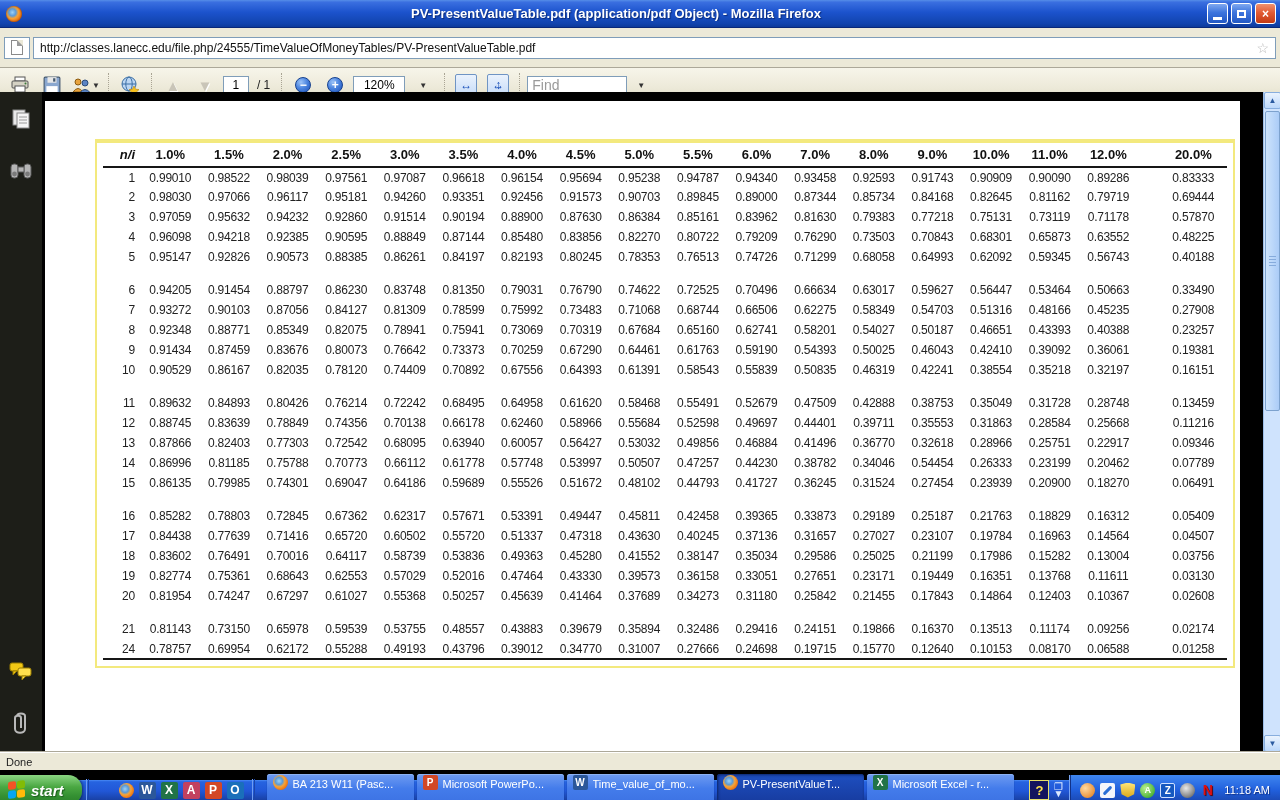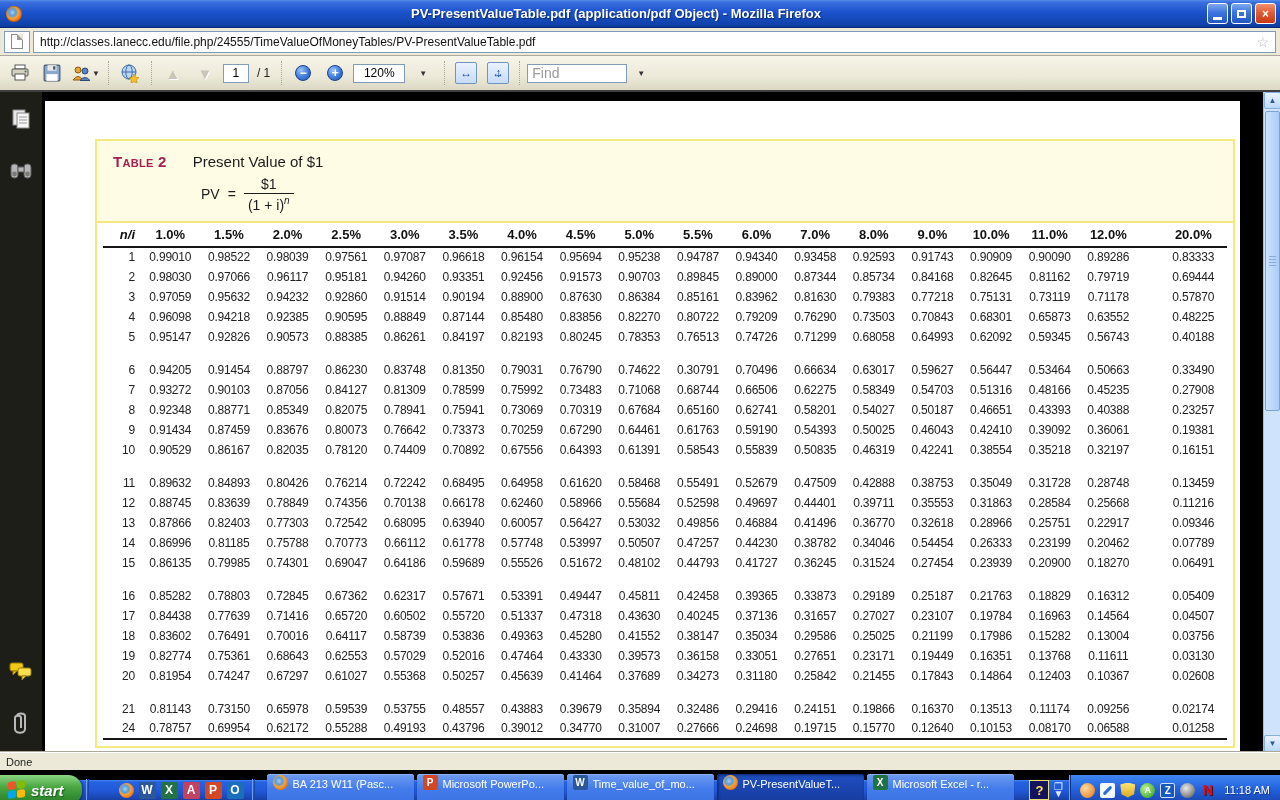--- a/index.html
+++ b/index.html
@@ -16,21 +16,21 @@
   .titlebar .title { color:#fff; font-weight:bold; font-size:13px; margin-left:6px; flex:1;
     text-shadow:1px 1px 1px #0a2a77; white-space:nowrap; overflow:hidden; }
   .winbtn { width:21px; height:21px; margin-left:3px; border-radius:3px; border:1px solid #fff;
     display:flex; align-items:center; justify-content:center; color:#fff; font-size:12px; font-weight:bold;
     background:linear-gradient(180deg,#7fa8f0 0%,#3c74dd 45%,#2258c4 100%); cursor:pointer; }
   .winbtn.close { background:linear-gradient(180deg,#f0926f 0%,#e25b35 45%,#c43a13 100%); }
   .winbtn .minbar { width:9px; height:3px; background:#fff; margin-top:9px; }
   .winbtn .maxbox { width:9px; height:8px; border:2px solid #fff; }
 
   
-  .urlrow { height:28px; background:#ece9d8; display:flex; align-items:center; padding:2px 4px; gap:3px;
+  .urlrow { height:40px; background:#ece9d8; display:flex; align-items:center; padding:2px 4px; gap:3px;
     border-bottom:1px solid #aca899; }
   .favbox { width:26px; height:22px; background:#fff; border:1px solid #7f9db9; display:flex; align-items:center; justify-content:center; }
   .pageicon { width:12px; height:15px; background:#fff; border:1px solid #8a8a8a; position:relative; }
   .pageicon::before { content:""; position:absolute; right:-1px; top:-1px; border:3px solid; border-color:#ece9d8 #ece9d8 #9a9a9a #9a9a9a; }
   .urlfield { flex:1; height:22px; background:#fff; border:1px solid #7f9db9; display:flex; align-items:center;
     padding:0 6px; font-size:12px; color:#111; }
   .urlfield .url { flex:1; white-space:nowrap; overflow:hidden; }
   .star { color:#b9b9b9; font-size:14px; }
 
   
@@ -268,34 +268,20 @@
     </span>
     <span class="sbicon" style="margin-bottom:16px">
       <svg width="18" height="26" viewBox="0 0 18 26">
           <path d="M5 6 C5 2.5,13 2.5,13 6 L13 19 C13 24,3 24,3 19 L3 8 C3 5,9 5,9 8 L9 18" fill="none" stroke="#b9b9b9" stroke-width="2"></path>
         </svg>
     </span>
   </div>
 
   <div class="page">
     <div class="table-frame">
-      <div class="frame-head">
-        <div class="head-line">
-          <span class="tbl-label">Table 2</span>
-          <span class="tbl-title">Present Value of $1</span>
-        </div>
-        <div class="formula">
-          <span>PV</span>
-          <span>=</span>
-          <span class="frac">
-            <span class="num">$1</span>
-            <span class="den"><span>(1 + i)</span><span class="sup">n</span></span>
-          </span>
-        </div>
-      </div>
       <div class="frame-body">
         <table class="pv">
           <thead>
               <tr>
                 <th class="ni">n/i</th>
                 <th>1.0%</th>
                 <th>1.5%</th>
                 <th>2.0%</th>
                 <th>2.5%</th>
                 <th>3.0%</th>
@@ -427,21 +413,21 @@
                 <td class="ni">6</td>
                 <td>0.94205</td>
                 <td>0.91454</td>
                 <td>0.88797</td>
                 <td>0.86230</td>
                 <td>0.83748</td>
                 <td>0.81350</td>
                 <td>0.79031</td>
                 <td>0.76790</td>
                 <td>0.74622</td>
-                <td>0.30791</td>
+                <td>0.72525</td>
                 <td>0.70496</td>
                 <td>0.66634</td>
                 <td>0.63017</td>
                 <td>0.59627</td>
                 <td>0.56447</td>
                 <td>0.53464</td>
                 <td>0.50663</td>
                 <td class="last">0.33490</td>
               </tr>
               <tr>

